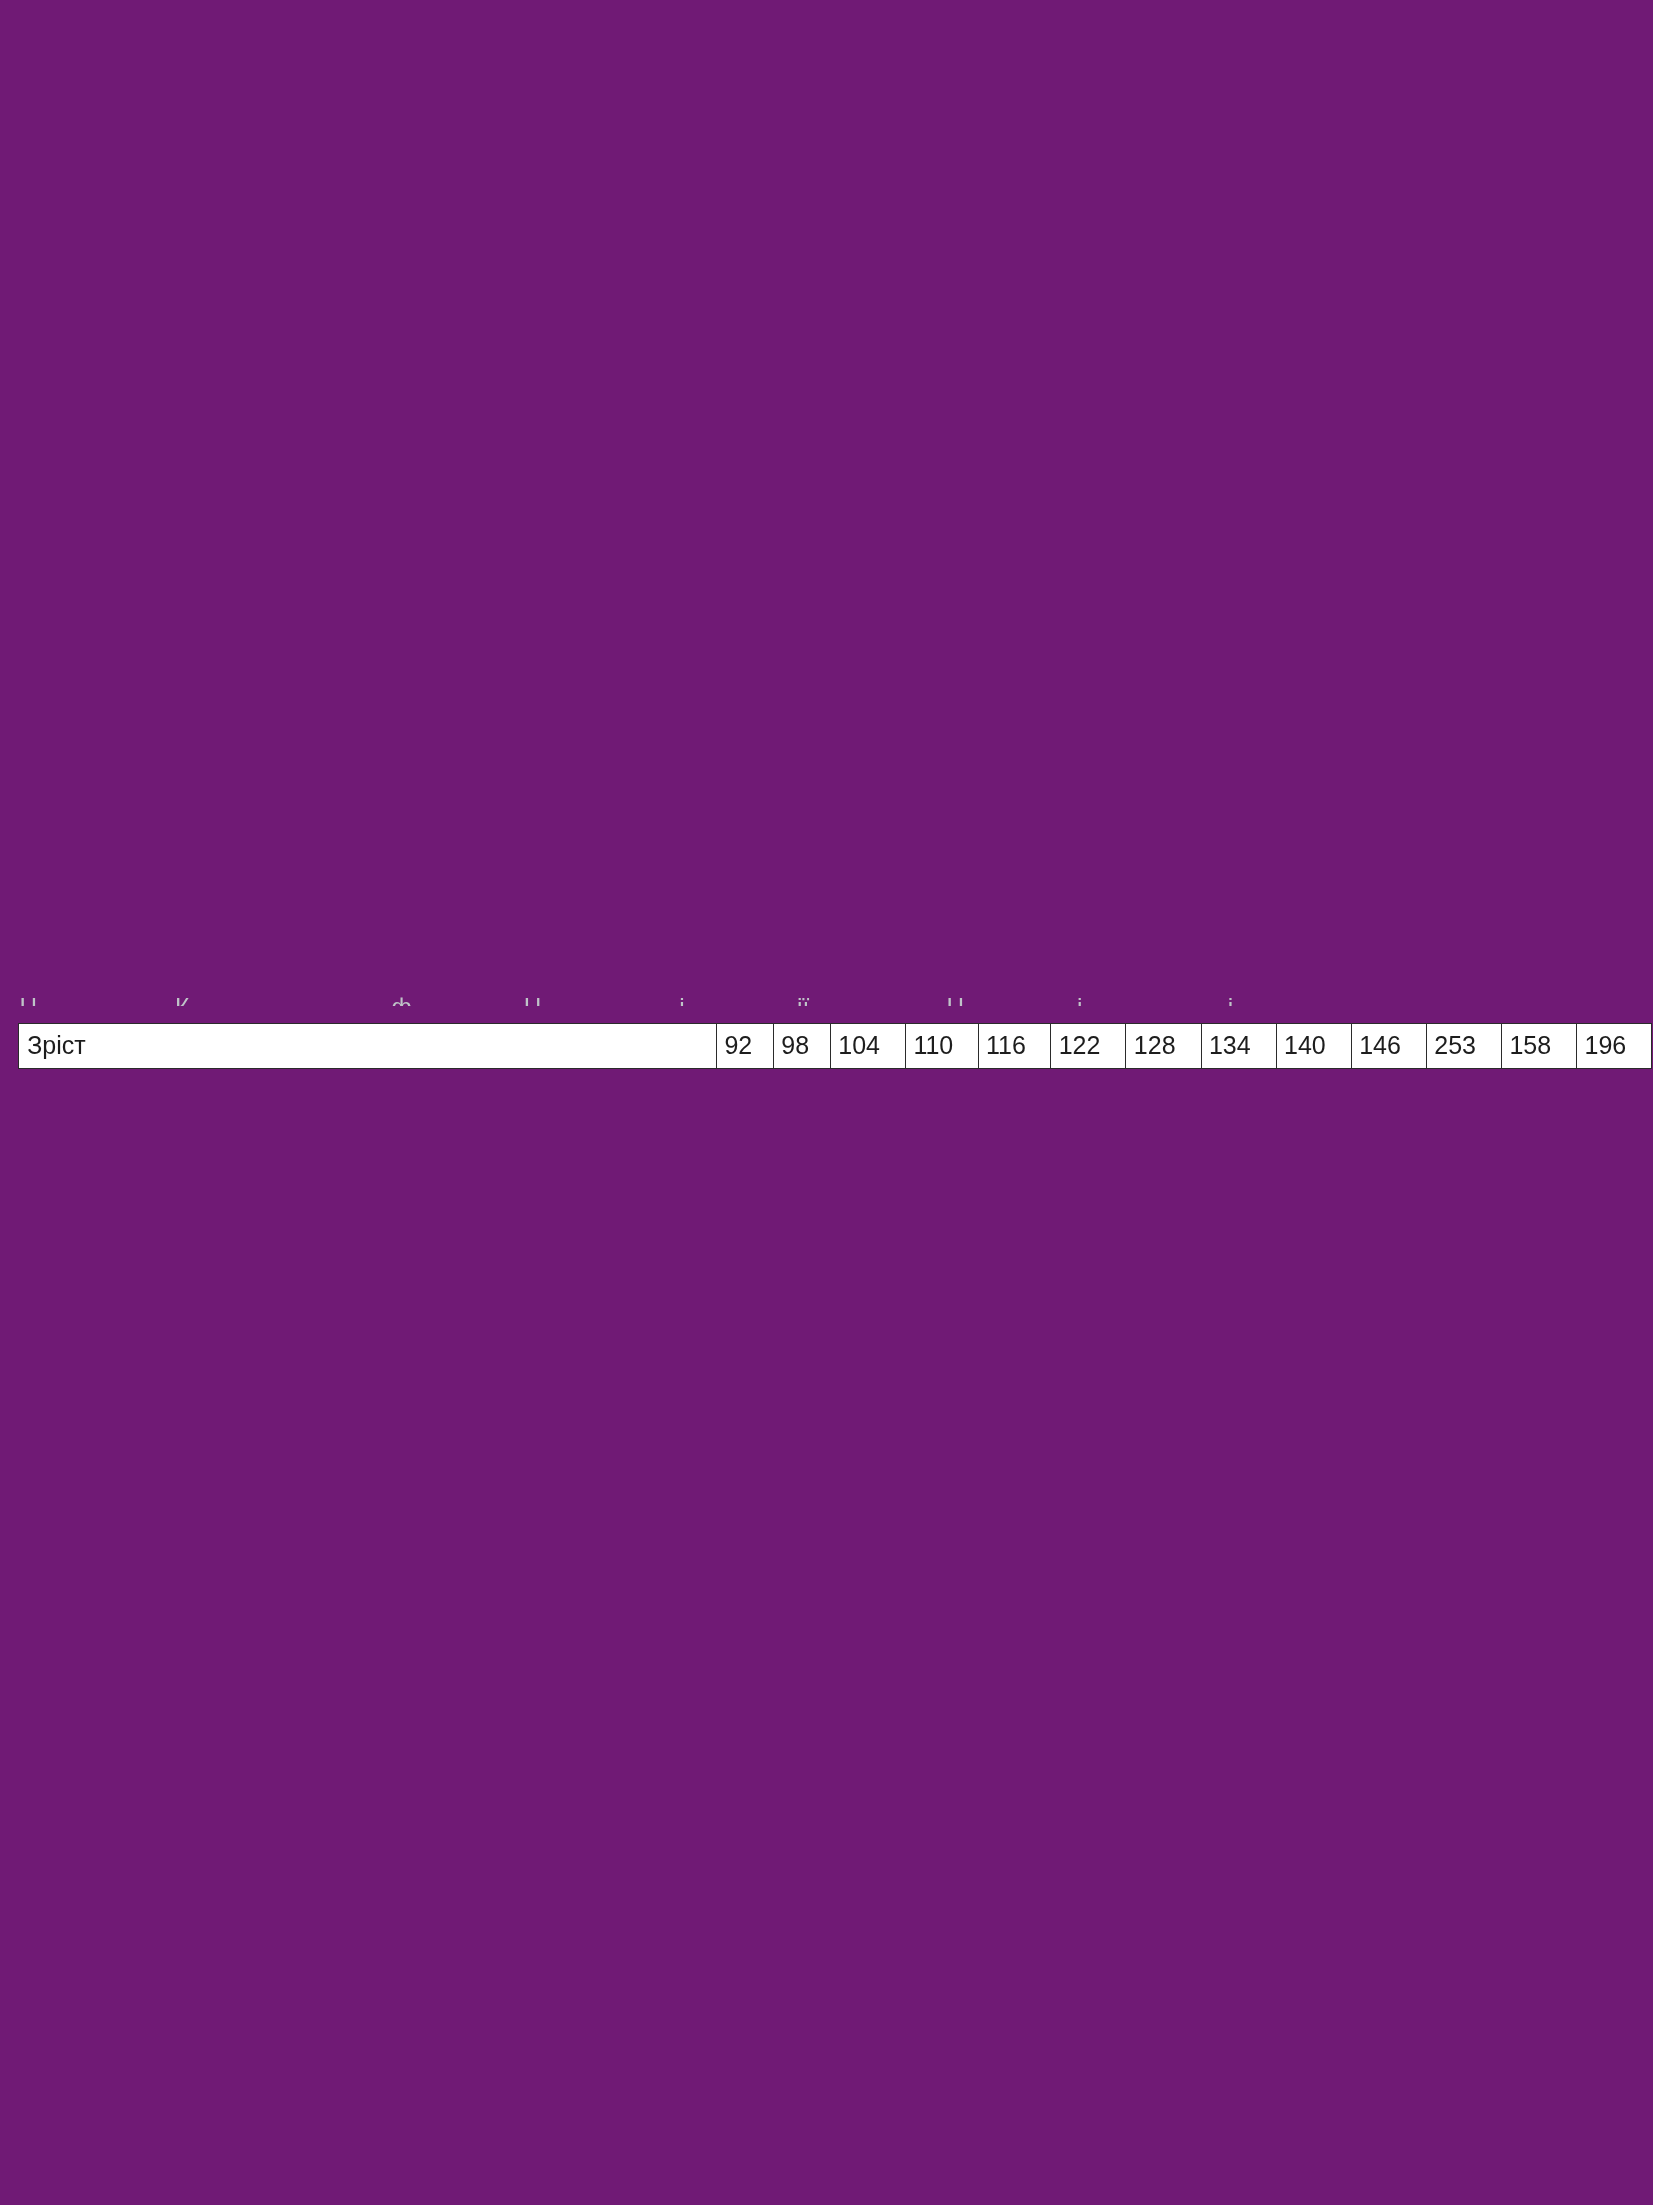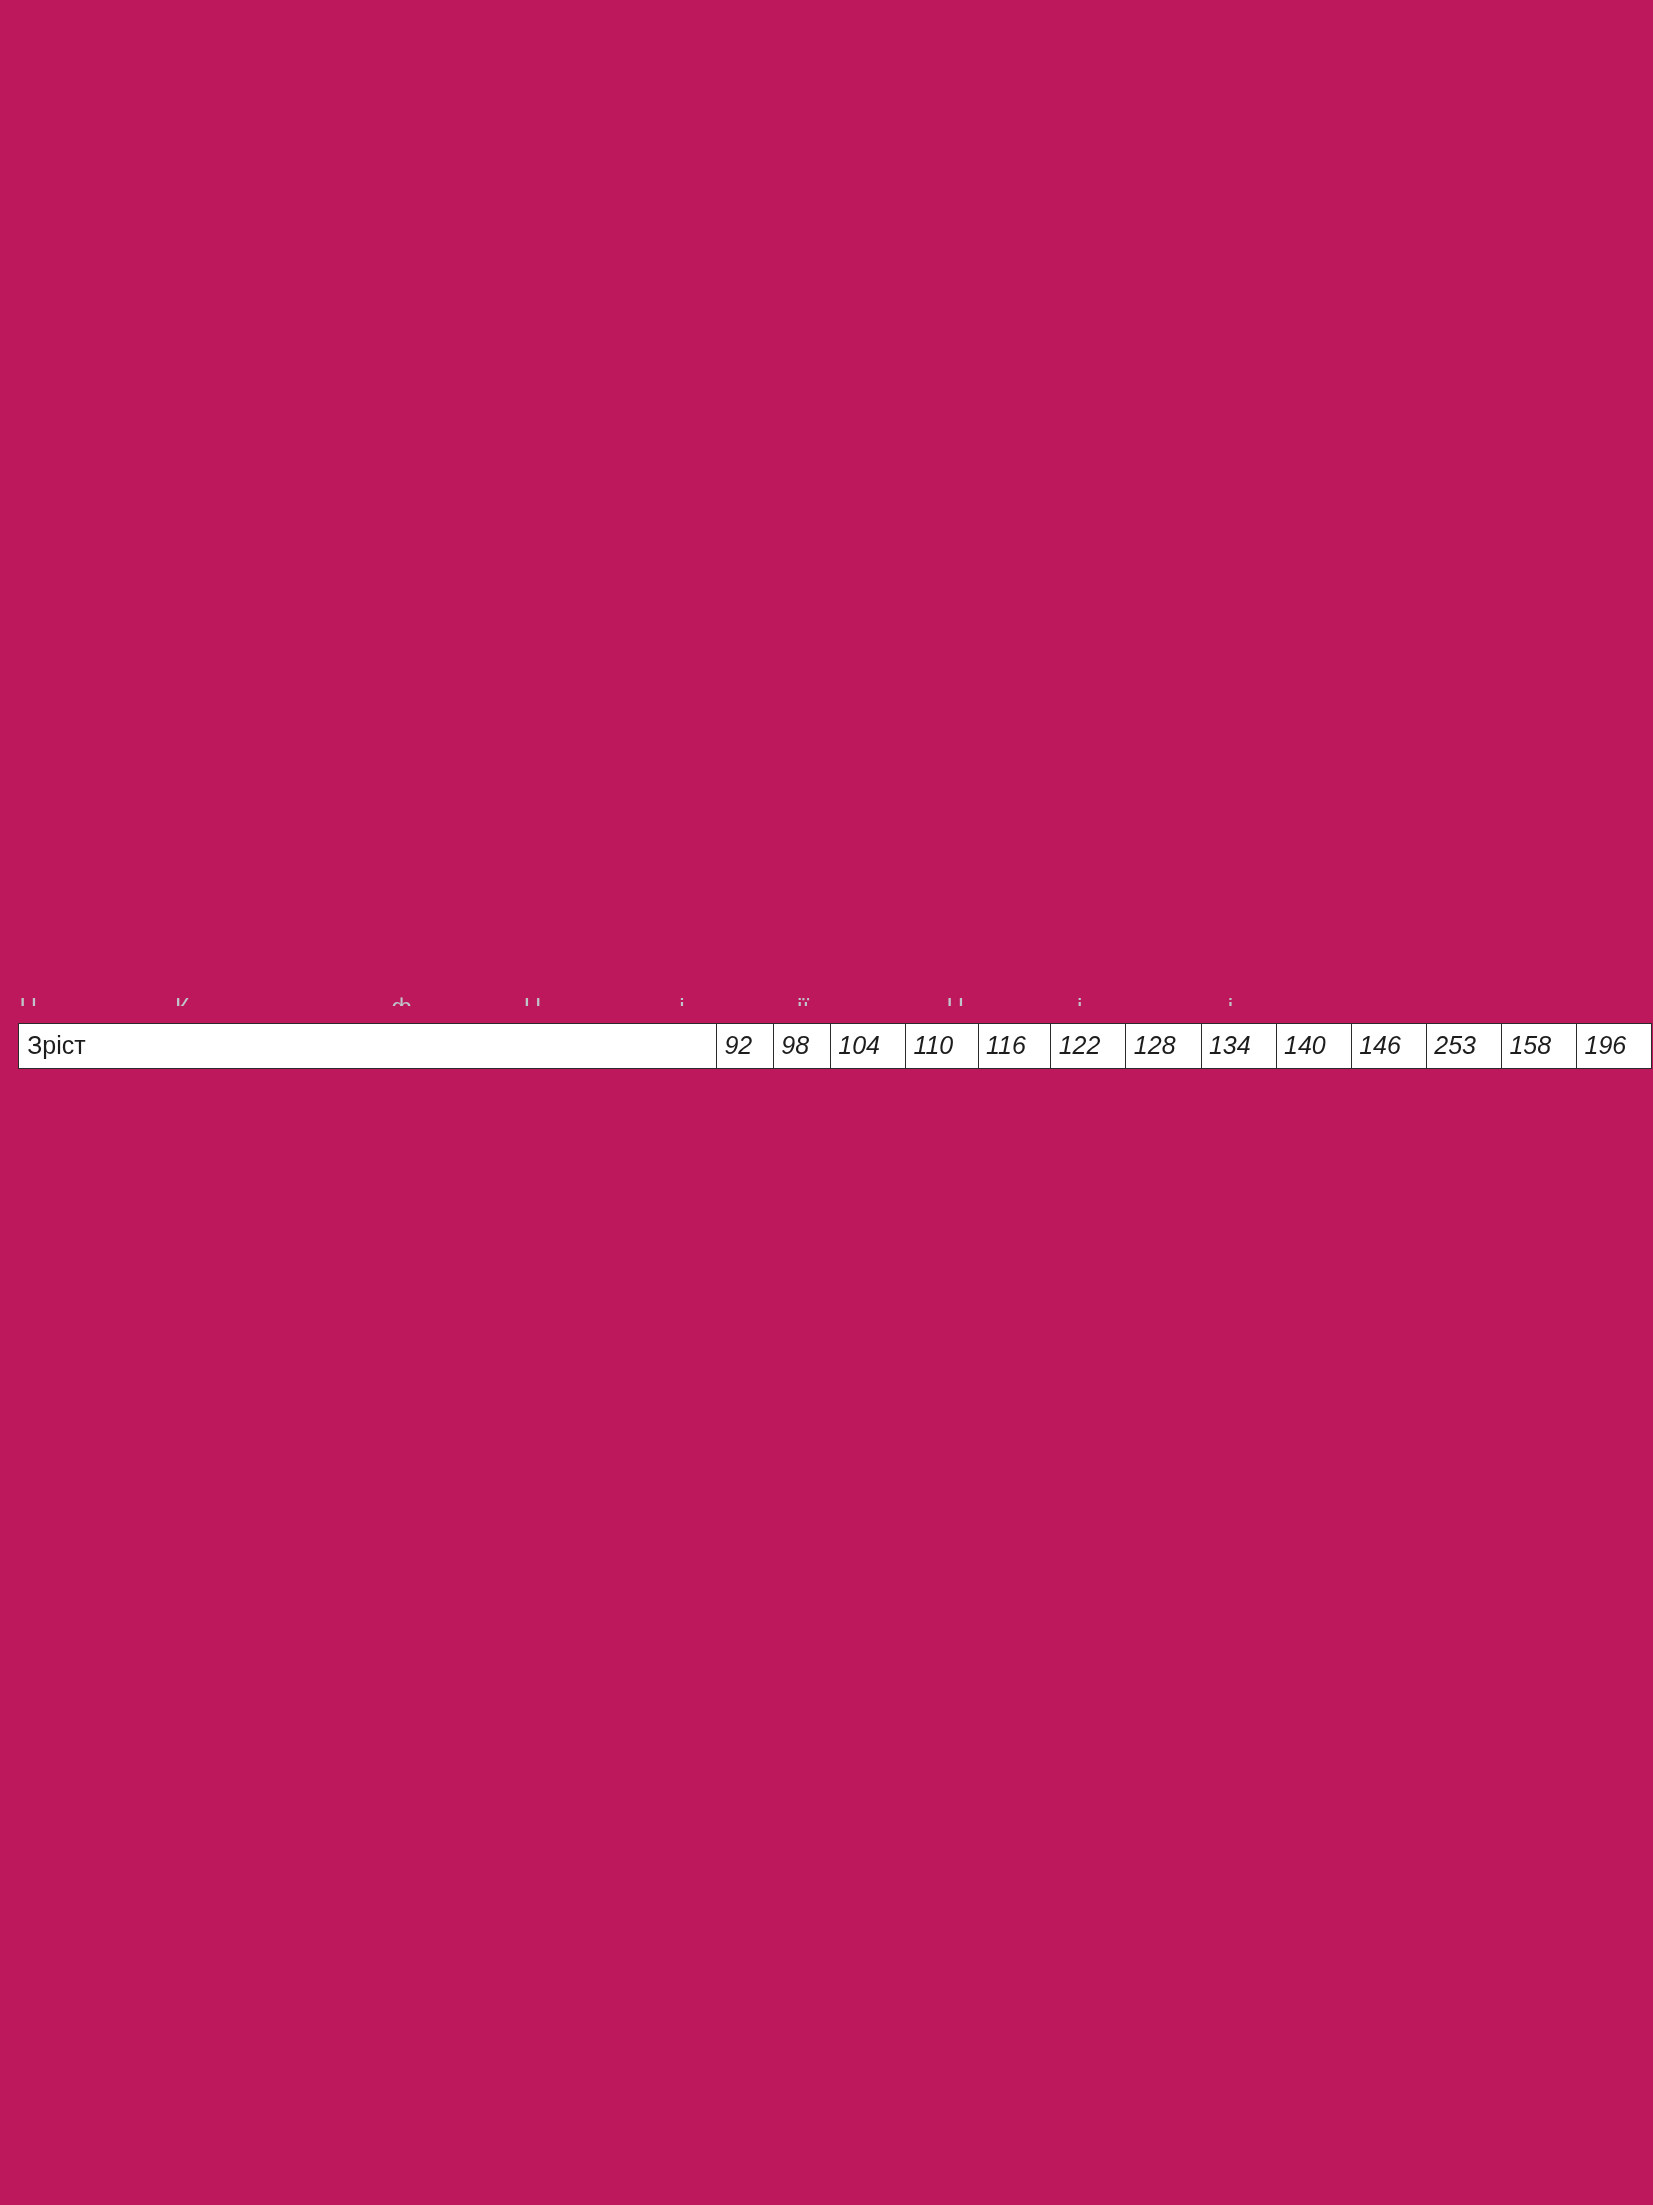--- a/index.html
+++ b/index.html
@@ -14,21 +14,21 @@
     position: relative;
     overflow: hidden;
   }
 
   .sheet {
     position: absolute;
     left: 0;
     top: 0;
     width: 1654px;
     height: 2205px;
-    background: #be185d;
+    background: #701a75;
   }
 
   
   .table-wrap {
     position: absolute;
     left: 18px;
     top: 1023px;
     width: 1634px;
   }
 
@@ -63,21 +63,20 @@
     padding-left: 8.2px;
     padding-right: 4.9px;
     width: 698px;
   }
 
   table.size-table td.val {
     text-align: left;
     padding-left: 7.4px;
     padding-right: 7.4px;
     min-width: 31px;
-    font-style: italic;
   }
 
   
   .ghost-row {
     position: absolute;
     left: 19.6px;
     top: 993px;
     width: 1625px;
     height: 13px;
     overflow: hidden;

